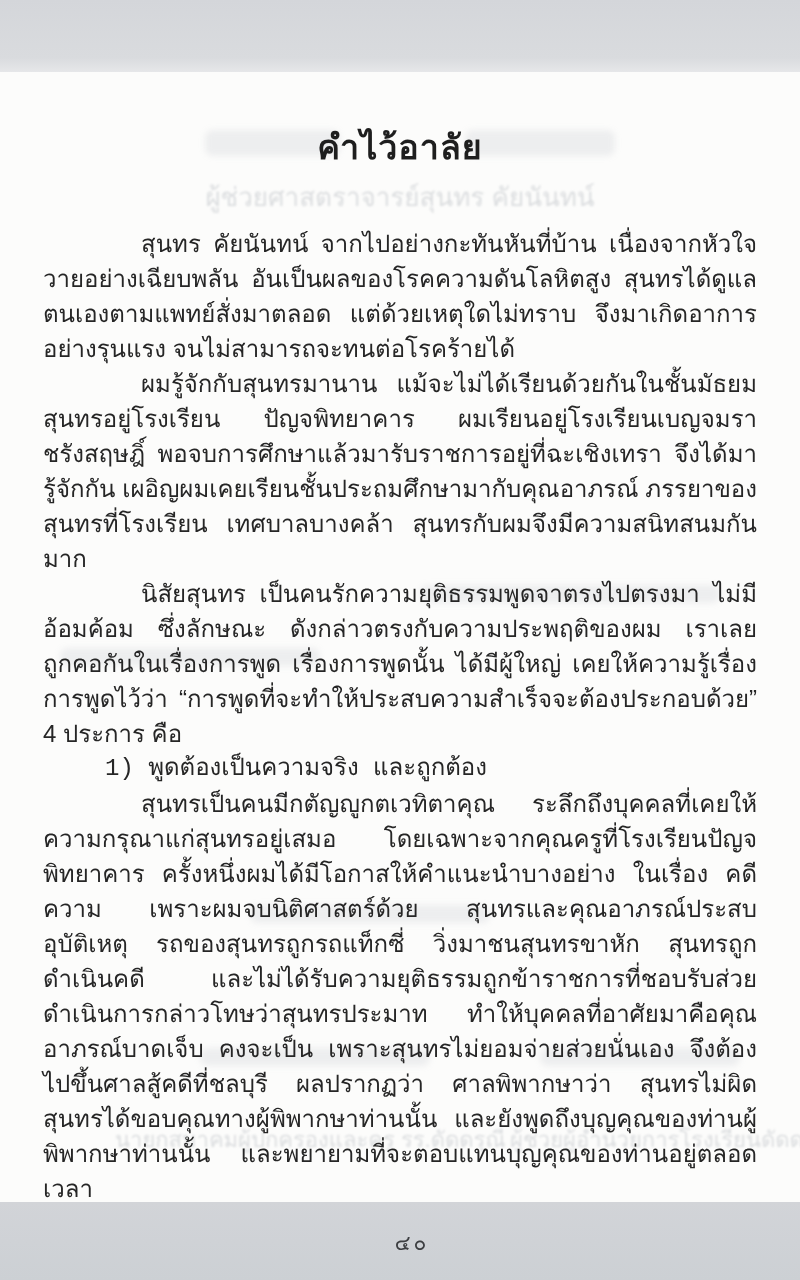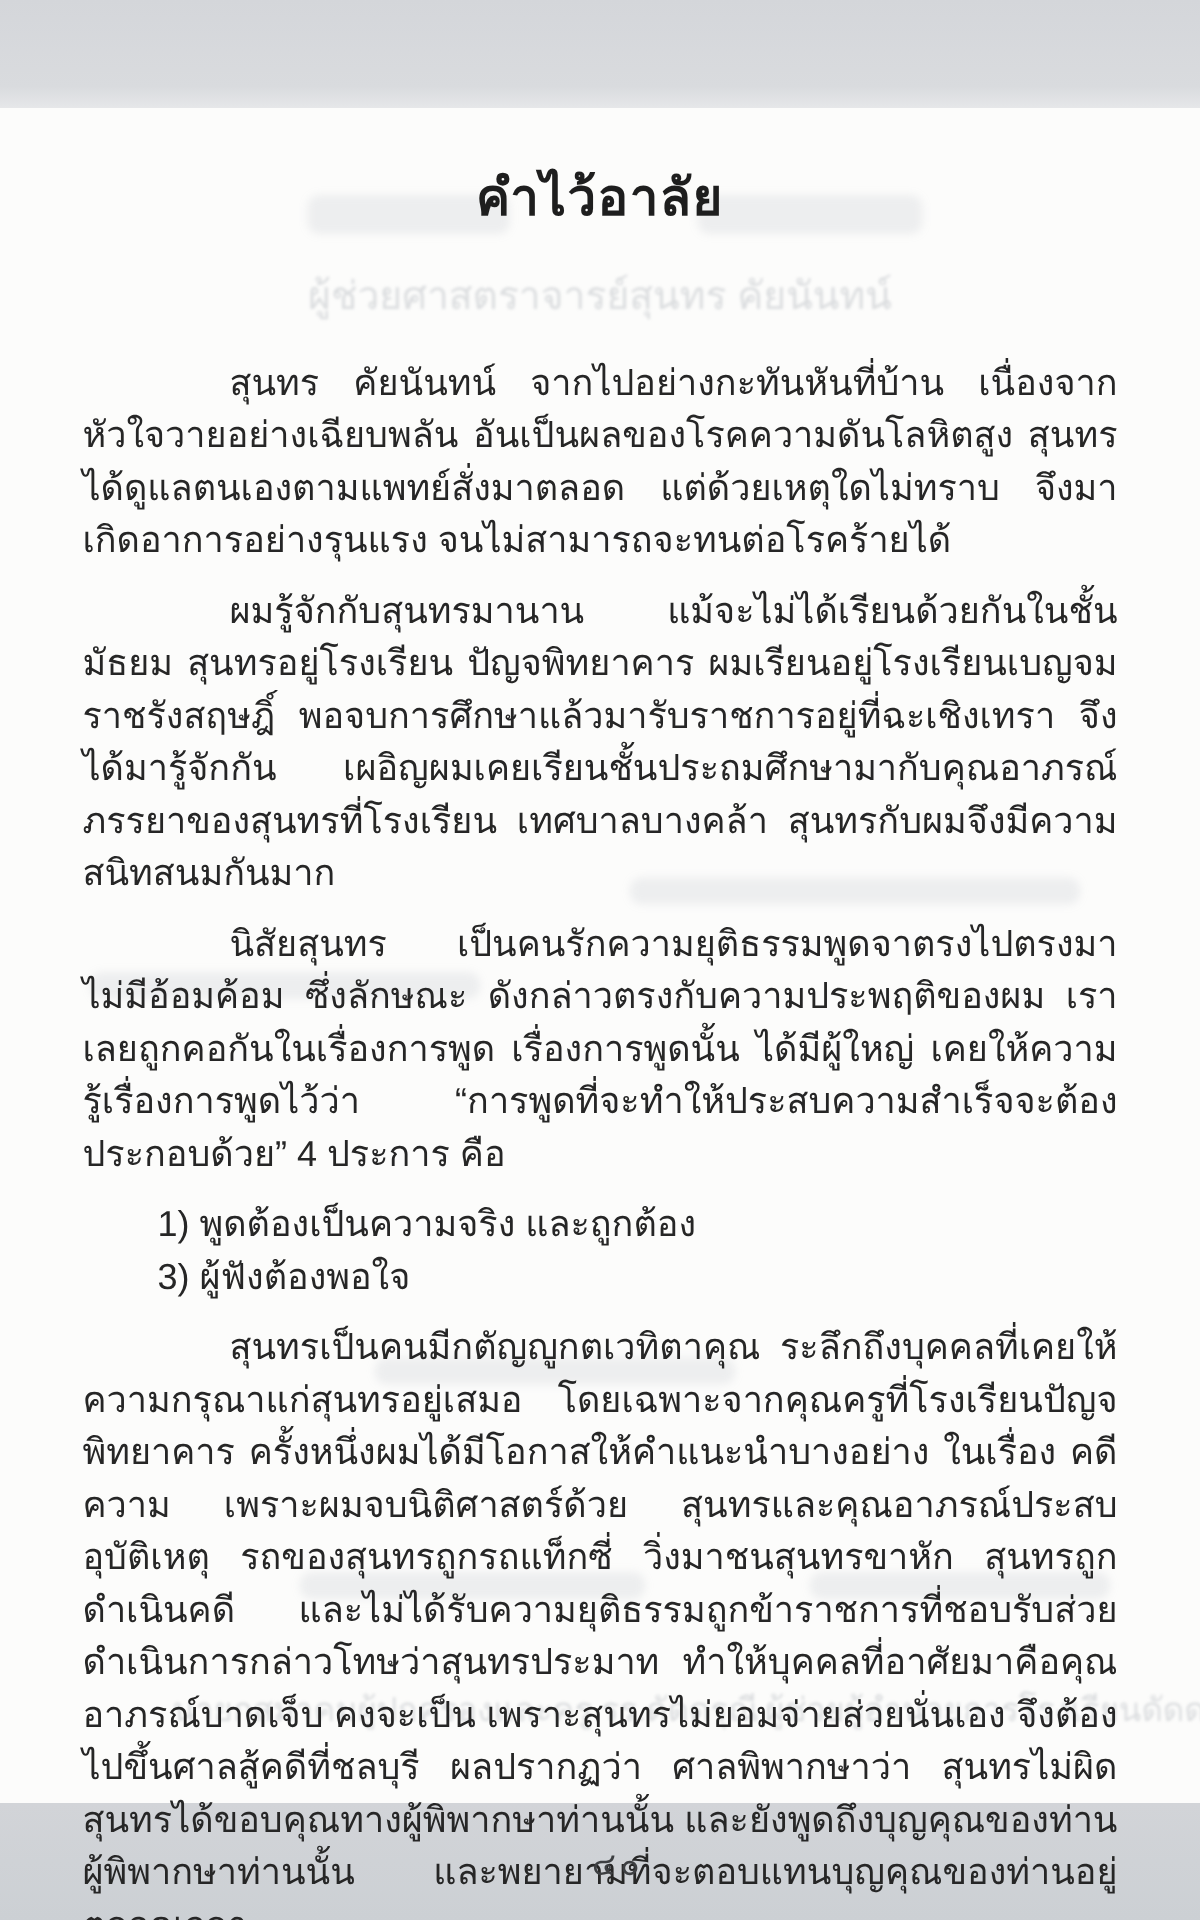--- a/index.html
+++ b/index.html
@@ -29,21 +29,21 @@
   }
   
   .paper {
     position: absolute;
     top: 72px; left: 0; right: 0;
     height: 1130px;
     background: #fcfcfb;
   }
   .page-title {
     position: absolute;
-    top: 104px; left: 0;
+    top: 120px; left: 0;
     width: 100%;
     text-align: center;
     font-size: 34px;
     font-weight: bold;
     color: #1e1e1e;
     letter-spacing: 1px;
     z-index: 3;
   }
   .body-text {
     position: absolute;
@@ -51,28 +51,29 @@
     left: 43px;
     width: 714px;
     font-size: 24px;
     line-height: 35px;
     color: #262626;
     text-align: justify;
     overflow-wrap: break-word;
     z-index: 3;
   }
   .body-text p.para {
-    margin: 12px;
+    margin: 0;
     text-indent: 98px;
   }
   .body-text p.list-line {
     margin: 0;
     padding-left: 62px;
     text-indent: 0;
     text-align: left;
+    font-family: Liberation Mono, monospace;
   }
   .page-number {
     position: absolute;
     top: 1226px; left: 12px;
     width: 100%;
     text-align: center;
     font-size: 21px;
     color: #3d3f42;
     letter-spacing: 3px;
     z-index: 3;
@@ -113,19 +114,18 @@
     <div class="bleed-text" style="top: 1122px; font-size: 22px; left: 510px;">ผู้ช่วยผู้อำนวยการโรงเรียนดัดดรุณี</div>
   </div>
 
 <div class="page-title">คำไว้อาลัย</div>
 
 <div class="body-text">
     <p class="para">สุนทร คัยนันทน์ จากไปอย่างกะทันหันที่บ้าน เนื่องจากหัวใจวายอย่างเฉียบพลัน อันเป็นผลของโรคความดันโลหิตสูง สุนทรได้ดูแลตนเองตามแพทย์สั่งมาตลอด แต่ด้วยเหตุใดไม่ทราบ จึงมาเกิดอาการอย่างรุนแรง จนไม่สามารถจะทนต่อโรคร้ายได้</p>
     <p class="para">ผมรู้จักกับสุนทรมานาน แม้จะไม่ได้เรียนด้วยกันในชั้นมัธยม สุนทรอยู่โรงเรียน ปัญจพิทยาคาร ผมเรียนอยู่โรงเรียนเบญจมราชรังสฤษฎิ์ พอจบการศึกษาแล้วมารับราชการอยู่ที่ฉะเชิงเทรา จึงได้มารู้จักกัน เผอิญผมเคยเรียนชั้นประถมศึกษามากับคุณอาภรณ์ ภรรยาของสุนทรที่โรงเรียน เทศบาลบางคล้า สุนทรกับผมจึงมีความสนิทสนมกันมาก</p>
     <p class="para">นิสัยสุนทร เป็นคนรักความยุติธรรมพูดจาตรงไปตรงมา ไม่มีอ้อมค้อม ซึ่งลักษณะ ดังกล่าวตรงกับความประพฤติของผม เราเลยถูกคอกันในเรื่องการพูด เรื่องการพูดนั้น ได้มีผู้ใหญ่ เคยให้ความรู้เรื่องการพูดไว้ว่า “การพูดที่จะทำให้ประสบความสำเร็จจะต้องประกอบด้วย” 4 ประการ คือ</p>
     <p class="list-line">1) พูดต้องเป็นความจริง และถูกต้อง</p>
-    <p class="list-line">3) ผู้ฟังต้องพอใจ</p>
     <p class="para">สุนทรเป็นคนมีกตัญญูกตเวทิตาคุณ ระลึกถึงบุคคลที่เคยให้ความกรุณาแก่สุนทรอยู่เสมอ โดยเฉพาะจากคุณครูที่โรงเรียนปัญจพิทยาคาร ครั้งหนึ่งผมได้มีโอกาสให้คำแนะนำบางอย่าง ในเรื่อง คดีความ เพราะผมจบนิติศาสตร์ด้วย สุนทรและคุณอาภรณ์ประสบอุบัติเหตุ รถของสุนทรถูกรถแท็กซี่ วิ่งมาชนสุนทรขาหัก สุนทรถูกดำเนินคดี และไม่ได้รับความยุติธรรมถูกข้าราชการที่ชอบรับส่วย ดำเนินการกล่าวโทษว่าสุนทรประมาท ทำให้บุคคลที่อาศัยมาคือคุณอาภรณ์บาดเจ็บ คงจะเป็น เพราะสุนทรไม่ยอมจ่ายส่วยนั่นเอง จึงต้องไปขึ้นศาลสู้คดีที่ชลบุรี ผลปรากฏว่า ศาลพิพากษาว่า สุนทรไม่ผิด สุนทรได้ขอบคุณทางผู้พิพากษาท่านนั้น และยังพูดถึงบุญคุณของท่านผู้พิพากษาท่านนั้น และพยายามที่จะตอบแทนบุญคุณของท่านอยู่ตลอดเวลา</p>
   </div>
 
 <div class="scan-band-bottom"></div>
 
 <div class="page-number">๔๐</div>
 
 </body></html>

